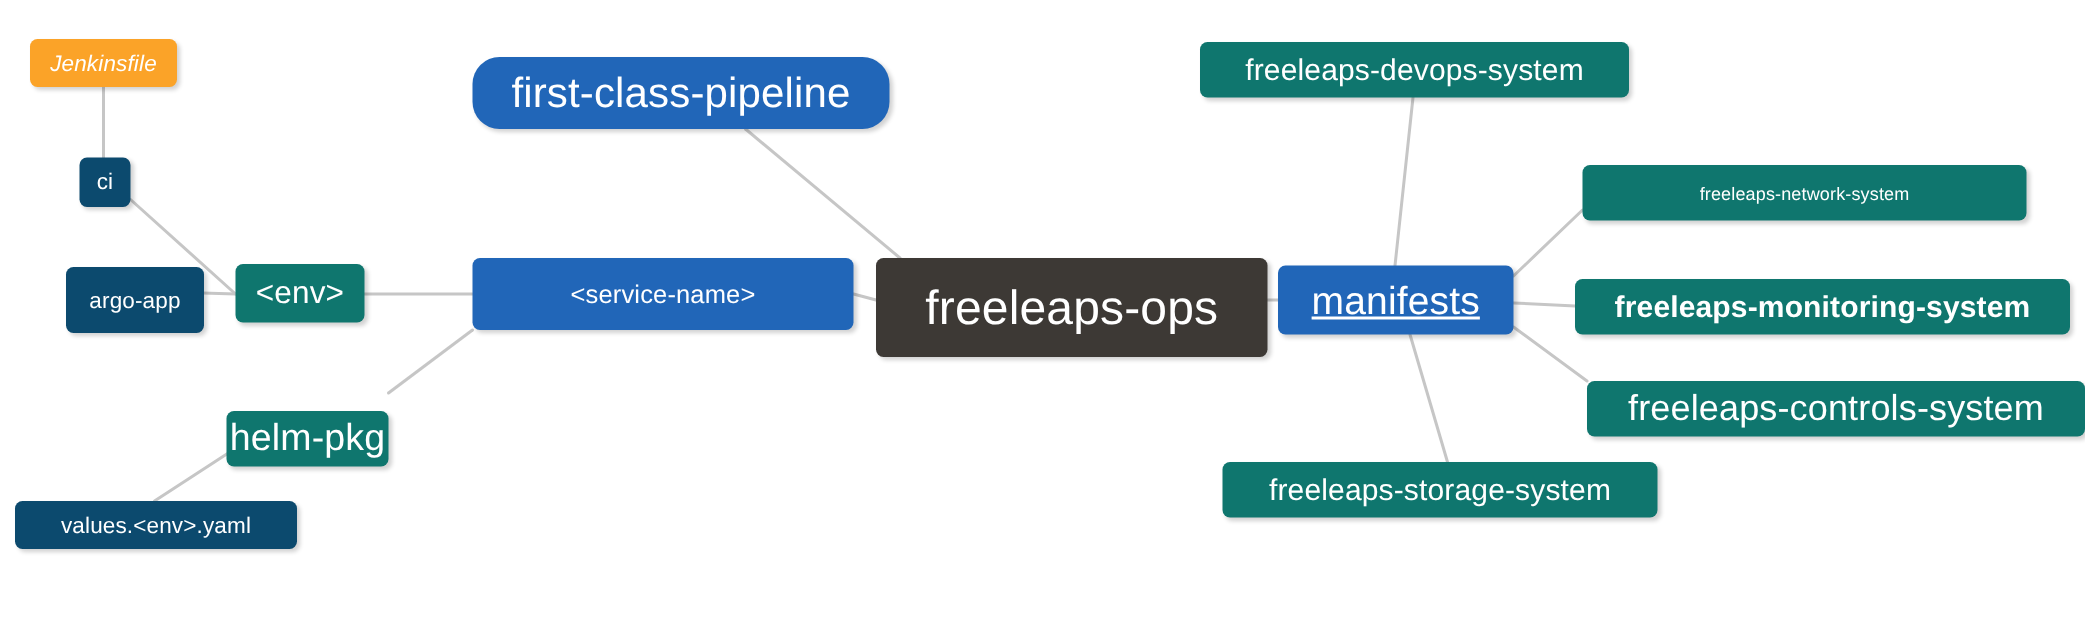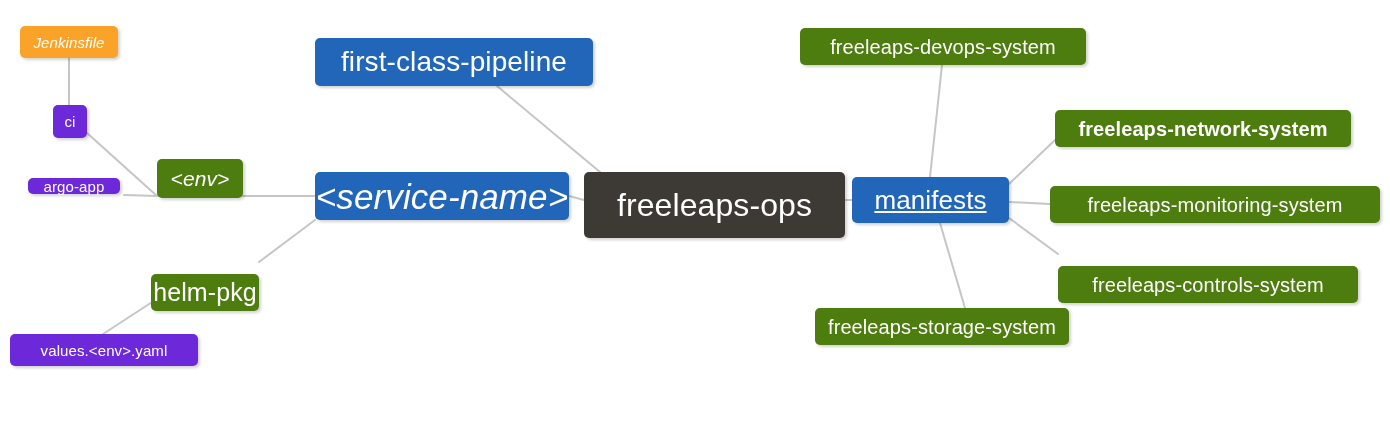--- a/index.html
+++ b/index.html
@@ -35,23 +35,23 @@
     border-radius: 5px;
     color: #ffffff;
     white-space: nowrap;
     line-height: 1;
     box-shadow: 2px 2px 3px rgba(0,0,0,0.18);
     padding: 0 10px;
     letter-spacing: 0.1px;
   }
   .n-root   { background: #3d3935; }
   .n-blue   { background: #2166b8; }
-  .n-green  { background: #4d7c0f; }
+  .n-green  { background: #0f766e; }
   .n-orange { background: #fba328; }
-  .n-red    { background: #6d28d9; }
+  .n-red    { background: #0c4a6e; }
 </style>
 </head>
 <body>
 
 <div id="mindmap">
   <svg id="edge-layer" viewBox="0 0 1390 421">
       <line x1="69" y1="58" x2="69" y2="105" stroke="#c6c6c6" stroke-width="2" stroke-linecap="round"></line>
       <line x1="87" y1="133" x2="157" y2="196" stroke="#c6c6c6" stroke-width="2" stroke-linecap="round"></line>
       <line x1="124" y1="195" x2="157" y2="196" stroke="#c6c6c6" stroke-width="2" stroke-linecap="round"></line>
       <line x1="243" y1="196" x2="315" y2="196" stroke="#c6c6c6" stroke-width="2" stroke-linecap="round"></line>
@@ -62,27 +62,27 @@
       <line x1="845" y1="200" x2="852" y2="200" stroke="#c6c6c6" stroke-width="2" stroke-linecap="round"></line>
       <line x1="930" y1="177" x2="942" y2="65" stroke="#c6c6c6" stroke-width="2" stroke-linecap="round"></line>
       <line x1="1009" y1="184" x2="1055" y2="140" stroke="#c6c6c6" stroke-width="2" stroke-linecap="round"></line>
       <line x1="1009" y1="202" x2="1050" y2="204" stroke="#c6c6c6" stroke-width="2" stroke-linecap="round"></line>
       <line x1="1009" y1="218" x2="1058" y2="254" stroke="#c6c6c6" stroke-width="2" stroke-linecap="round"></line>
       <line x1="940" y1="223" x2="965" y2="308" stroke="#c6c6c6" stroke-width="2" stroke-linecap="round"></line>
     </svg>
   <div id="node-layer">
       <div class="node n-orange" style="left: 20px; top: 26px; width: 98px; height: 32px; font-size: 15px; font-style: italic;">Jenkinsfile</div>
       <div class="node n-red" style="left: 53px; top: 105px; width: 34px; height: 33px; font-size: 15px;">ci</div>
-      <div class="node n-red" style="left: 28px; top: 178px; width: 92px; height: 16px; font-size: 15px;">argo-app</div>
-      <div class="node n-green" style="left: 157px; top: 159px; width: 86px; height: 39px; font-size: 21px; font-style: italic;">&lt;env&gt;</div>
+      <div class="node n-red" style="left: 44px; top: 178px; width: 92px; height: 44px; font-size: 15px;">argo-app</div>
+      <div class="node n-green" style="left: 157px; top: 176px; width: 86px; height: 39px; font-size: 21px;">&lt;env&gt;</div>
       <div class="node n-green" style="left: 151px; top: 274px; width: 108px; height: 37px; font-size: 25px;">helm-pkg</div>
       <div class="node n-red" style="left: 10px; top: 334px; width: 188px; height: 32px; font-size: 15px;">values.&lt;env&gt;.yaml</div>
-      <div class="node n-blue" style="left: 315px; top: 38px; width: 278px; height: 48px; font-size: 28px;">first-class-pipeline</div>
-      <div class="node n-blue" style="left: 315px; top: 172px; width: 254px; height: 48px; font-size: 35px; font-style: italic;">&lt;service-name&gt;</div>
+      <div class="node n-blue" style="left: 315px; top: 38px; width: 278px; height: 48px; font-size: 28px; border-radius: 18px;">first-class-pipeline</div>
+      <div class="node n-blue" style="left: 315px; top: 172px; width: 254px; height: 48px; font-size: 17px;">&lt;service-name&gt;</div>
       <div class="node n-root" style="left: 584px; top: 172px; width: 261px; height: 66px; font-size: 32px;">freeleaps-ops</div>
       <div class="node n-blue" style="left: 852px; top: 177px; width: 157px; height: 46px; font-size: 26px; text-decoration: underline;">manifests</div>
       <div class="node n-green" style="left: 800px; top: 28px; width: 286px; height: 37px; font-size: 20px;">freeleaps-devops-system</div>
-      <div class="node n-green" style="left: 1055px; top: 110px; width: 296px; height: 37px; font-size: 20px; font-weight: bold;">freeleaps-network-system</div>
-      <div class="node n-green" style="left: 1050px; top: 186px; width: 330px; height: 37px; font-size: 20px;">freeleaps-monitoring-system</div>
-      <div class="node n-green" style="left: 1058px; top: 254px; width: 300px; height: 37px; font-size: 20px; margin-top: 12px;">freeleaps-controls-system</div>
-      <div class="node n-green" style="left: 815px; top: 308px; width: 254px; height: 37px; font-size: 20px;">freeleaps-storage-system</div>
+      <div class="node n-green" style="left: 1055px; top: 110px; width: 296px; height: 37px; font-size: 12px;">freeleaps-network-system</div>
+      <div class="node n-green" style="left: 1050px; top: 186px; width: 330px; height: 37px; font-size: 20px; font-weight: bold;">freeleaps-monitoring-system</div>
+      <div class="node n-green" style="left: 1058px; top: 254px; width: 332px; height: 37px; font-size: 24px;">freeleaps-controls-system</div>
+      <div class="node n-green" style="left: 815px; top: 308px; width: 290px; height: 37px; font-size: 20px;">freeleaps-storage-system</div>
     </div>
 </div>
 
 </body></html>

